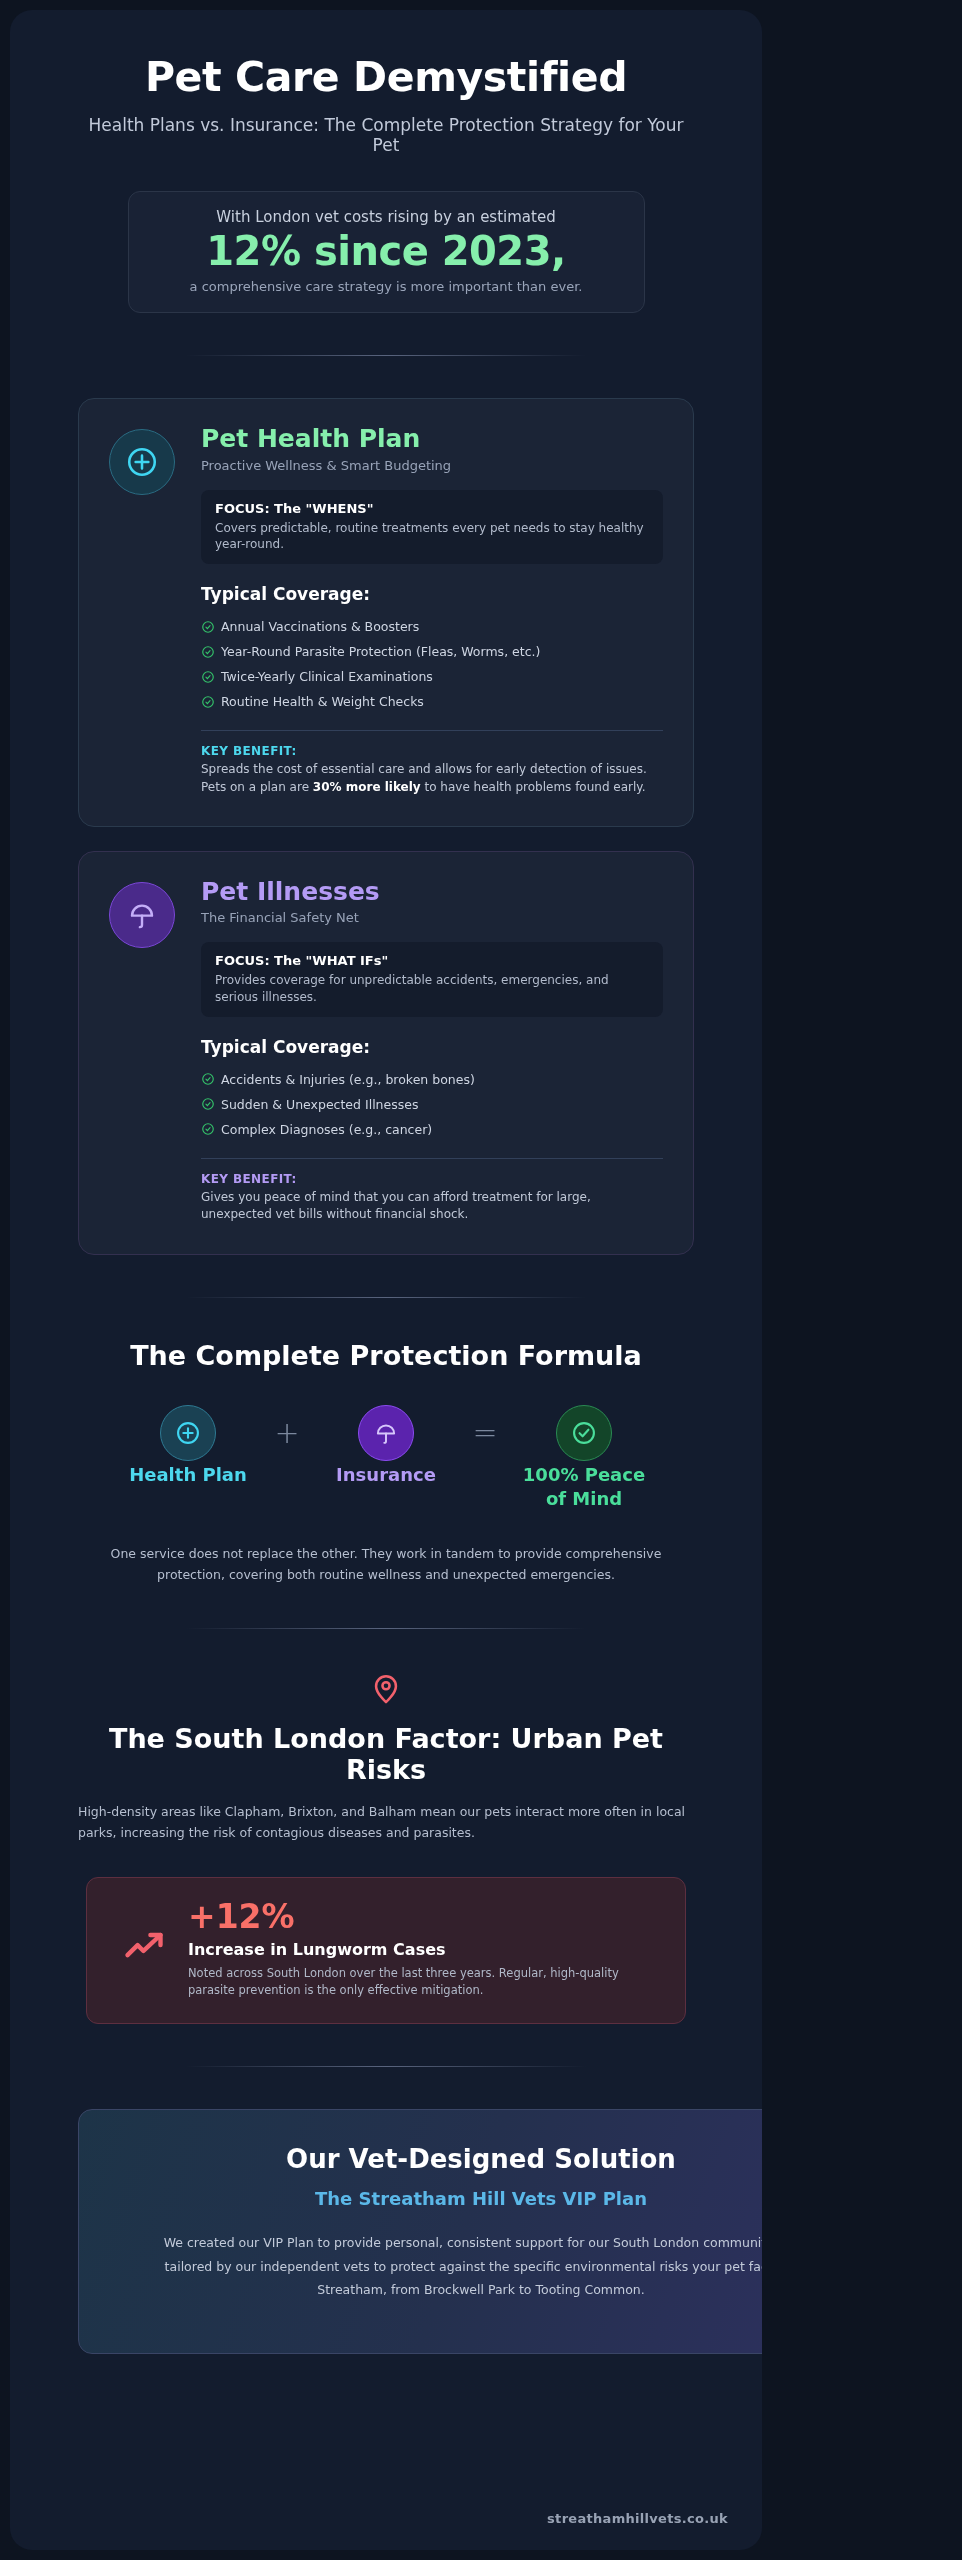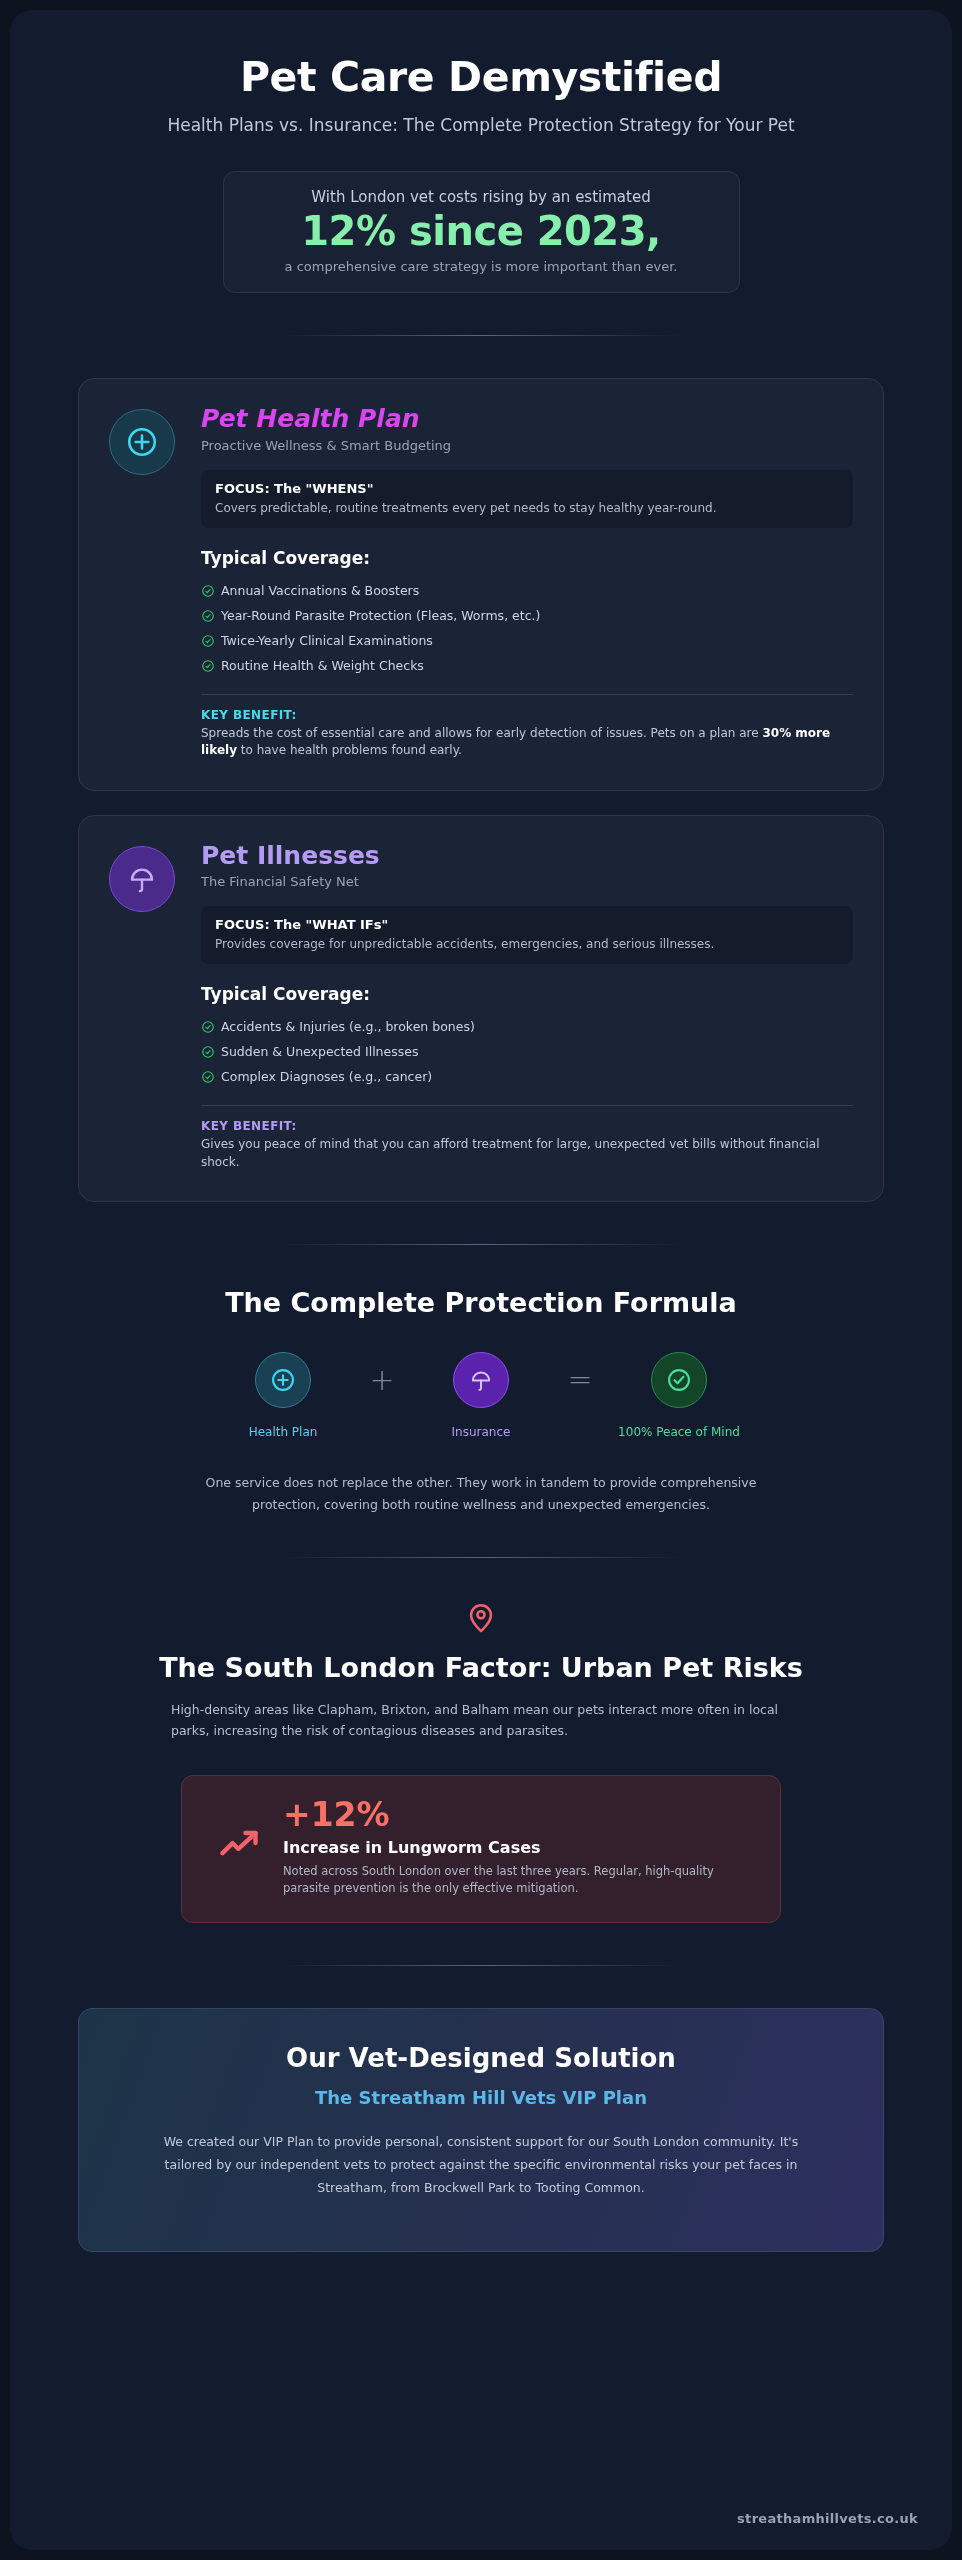--- a/index.html
+++ b/index.html
@@ -10,21 +10,21 @@
     overflow:hidden;
   }
   .page {
     position:relative;
     width:962px; height:2560px;
     background:#0d1420;
     padding:10px;
   }
   .sheet {
     position:relative;
-    width:942px; height:2540px;
+    width:752px; height:2540px;
     background:#131c2e;
     border-radius:22px;
     overflow:hidden;
   }
   .inner { padding:22px 68px 0 68px; }
 
   
   .title {
     text-align:center;
     font-size:41px;
@@ -85,21 +85,21 @@
     width:66px; height:66px;
     border-radius:50%;
     display:flex; align-items:center; justify-content:center;
     margin-top:4px;
   }
   .badge.cyan { background:#17394a; border:1px solid #2a6b82; }
   .badge.purple { background:#4a2a8a; border:1px solid #7a47d6; }
 
   .card-body { flex:1 1 auto; min-width:0; }
   .card-title { font-size:25px; font-weight:bold; line-height:1.1; }
-  .card-title.cyan { color:#d946ef;font-style:italic; }
+  .card-title.cyan { color:#86efac; }
   .card-title.purple { color:#b49bf5; }
   .card-sub { font-size:13px; color:#98a3b8; margin-top:5px; }
 
   .focus {
     background:#141c2c;
     border-radius:8px;
     padding:11px 14px 12px 14px;
     margin-top:17px;
   }
   .focus-title { font-size:13px; font-weight:bold; color:#ffffff; }
@@ -133,21 +133,21 @@
   }
   .f-col { width:128px; text-align:center; }
   .f-circle {
     width:56px; height:56px; border-radius:50%;
     margin:0 auto;
     display:flex; align-items:center; justify-content:center;
   }
   .f-circle.cyan { background:#1a4153; border:1px solid #2e7a93; }
   .f-circle.purple { background:#5b23ad; border:1px solid #8b4cf0; }
   .f-circle.green { background:#134529; border:1px solid #2a8a53; }
-  .f-label { font-size:12px; font-weight:normal; margin-top:16px; line-height:1.35; }
+  .f-label { font-size:18px; font-weight:bold; margin-top:2px; line-height:1.35; }
   .f-label.cyan { color:#4dd8ee; }
   .f-label.purple { color:#b49bf5; }
   .f-label.green { color:#4ade9b; }
   .f-op {
     font-size:30px; color:#7c889e; width:34px; text-align:center;
     line-height:56px; font-weight:300;
   }
   .formula-note {
     text-align:center; font-size:12.5px; color:#b6bfd0;
     line-height:1.7; margin:32px auto 0 auto; width:560px;

